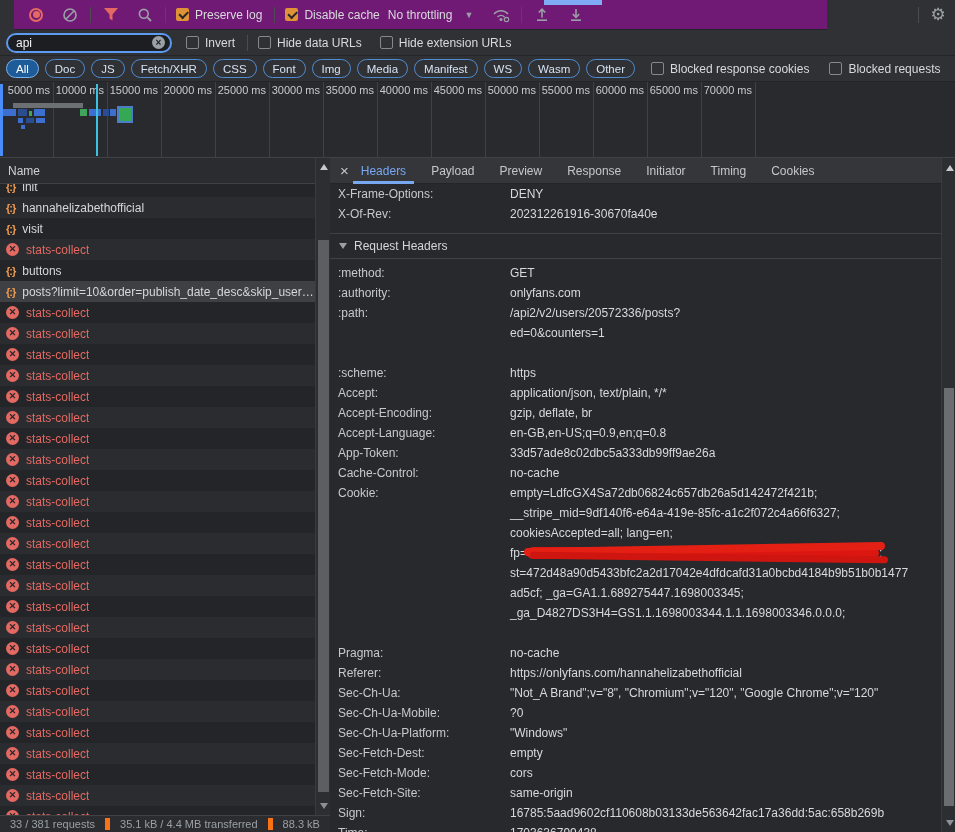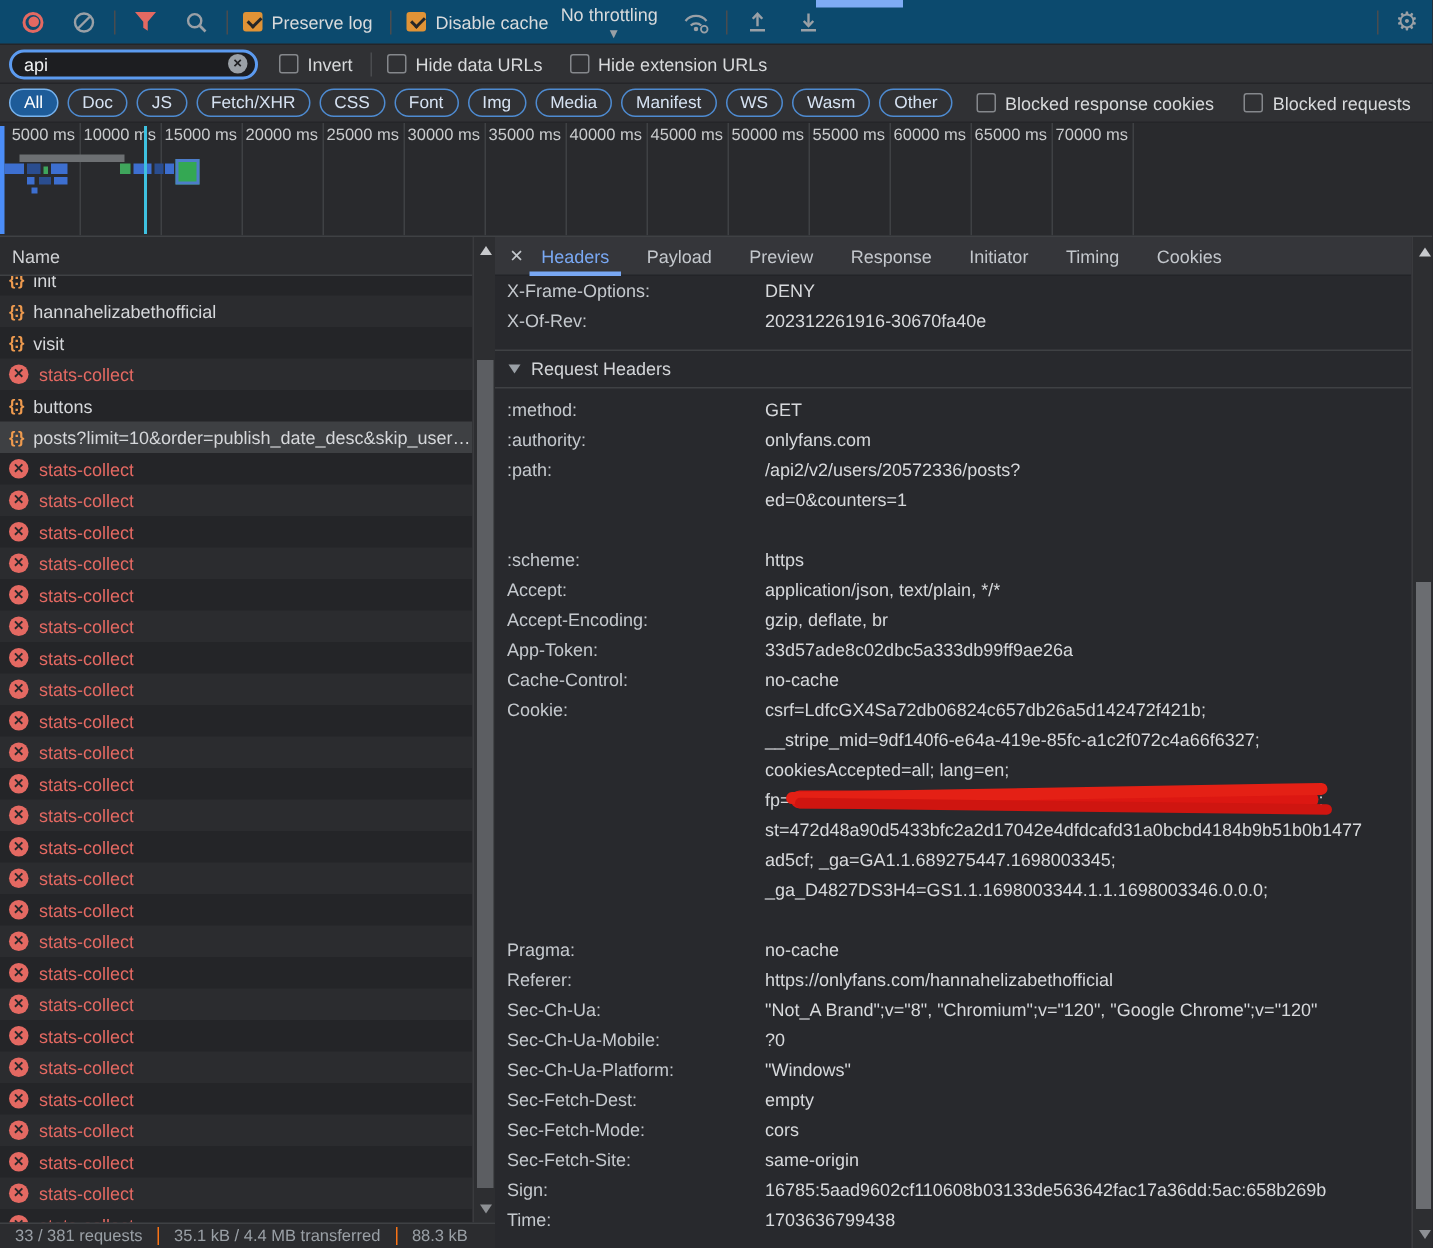--- a/index.html
+++ b/index.html
@@ -1,22 +1,22 @@
 <!DOCTYPE html>
 <html><head>
 <meta charset="utf-8">
 <style>
   * { margin:0; padding:0; box-sizing:border-box; }
   html,body { width:955px; height:832px; overflow:hidden; background:#28292d;
     font-family:"Liberation Sans", sans-serif; font-size:12px; color:#d7d9dc; }
   #app { position:relative; width:955px; height:832px; background:#303134; }
 
   
-  #toolbar { position:absolute; left:0; top:0; width:955px; height:30px;
-    background:#0c4a6e; border-bottom:1px solid #242528; display:flex; align-items:center; }
+  #toolbar { position:absolute; left:14px; top:0; width:813px; height:30px;
+    background:#701a75; border-bottom:1px solid #242528; display:flex; align-items:center; }
   .tb-gap { width:10px; flex:none; }
   .tb-div { width:1px; height:16px; background:#4a4c4f; margin:0 8px; flex:none; }
   .icon-btn { width:24px; height:24px; display:flex; align-items:center; justify-content:center; flex:none; }
   #record-ring { width:14px; height:14px; border:2px solid #e46962; border-radius:50%;
     display:flex; align-items:center; justify-content:center; }
   #record-ring .dot { width:7px; height:7px; background:#e46962; border-radius:50%; }
   .cb { width:13px; height:13px; border-radius:2px; flex:none; margin-right:6px; position:relative; }
   .cb.on { background:#e09336; }
   .cb.on::after { content:""; position:absolute; left:2.5px; top:3px; width:7px; height:3.5px;
     border-left:2px solid #252628; border-bottom:2px solid #252628; transform:rotate(-45deg); }
@@ -81,21 +81,21 @@
     border-bottom:6px solid #c7c9cc; }
   .tri-down { width:0; height:0; border-left:4.5px solid transparent; border-right:4.5px solid transparent;
     border-top:6px solid #8d9094; }
   #left-thumb { position:absolute; left:2px; top:82px; width:11px; height:552px; background:#5c5e62; }
 
   
   #status-bar { position:absolute; left:0; top:657px; width:330px; height:17px; background:#2b2c2f;
     border-top:1px solid #3f4144; display:flex; align-items:center; color:#9aa0a6;
     font-size:11px; white-space:nowrap; overflow:hidden; }
   #status-bar span { padding:0 10px; }
-  #status-bar span + span { border-left:1px solid #f97316; }
+  #status-bar span + span { border-left:5px solid #f97316; }
 
   
   #detail { position:absolute; left:330px; top:158px; width:611px; height:674px; background:#28292d; }
   #tabbar { position:absolute; left:0; top:0; width:611px; height:26px; background:#35363a;
     border-bottom:1px solid #232428; display:flex; align-items:center; }
   #tab-close { color:#c3c7cc; font-size:15px; margin:0 10px 0 10px; line-height:26px; }
   .tab { position:relative; height:26px; display:flex; align-items:center; padding:0 2px;
     margin-right:21px; color:#c3c7cc; white-space:nowrap; }
   .tab.active { color:#79a8f3; }
   .tab.active::after { content:""; position:absolute; left:-6px; right:-6px; bottom:0; height:2.5px; background:#79a8f3; }
@@ -162,21 +162,21 @@
     <div class="tb-div"></div>
     <div class="cb-item" style="margin-left:2px;">
       <div class="cb on"></div>
       <span class="tb-label">Preserve log</span>
     </div>
     <div class="tb-div"></div>
     <div class="cb-item" style="margin-left:2px;">
       <div class="cb on"></div>
       <span class="tb-label">Disable cache</span>
     </div>
-    <div class="cb-item" style="margin-left:4px;flex-direction:column;">
+    <div class="cb-item" style="margin-left:4px;">
       <span class="tb-label">No throttling</span>
       <span class="caret">▼</span>
     </div>
     <div class="tb-gap"></div>
     <div class="icon-btn">
       <svg width="20" height="16" viewBox="0 0 20 16">
         <path d="M3 7 A 9 9 0 0 1 17 7" fill="none" stroke="#9aa0a6" stroke-width="1.5"></path>
         <path d="M6.5 10 A 5 5 0 0 1 13.5 10" fill="none" stroke="#9aa0a6" stroke-width="1.5"></path>
         <circle cx="10" cy="12.4" r="1.5" fill="#9aa0a6"></circle>
         <circle cx="15.5" cy="12.5" r="2.2" fill="none" stroke="#9aa0a6" stroke-width="1.2"></circle>
@@ -508,39 +508,47 @@
         <div class="h-row" style="min-height: 20px;">
           <div class="inner">
             <div class="h-name">Accept-Encoding:</div>
             <div class="h-val">
               <div class="h-line"><span>gzip, deflate, br</span></div>
             </div>
           </div>
         </div>
         <div class="h-row" style="min-height: 20px;">
           <div class="inner">
+            <div class="h-name">Accept-Language:</div>
+            <div class="h-val">
+              <div class="h-line"><span>en-GB,en-US;q=0.9,en;q=0.8</span></div>
+            </div>
+          </div>
+        </div>
+        <div class="h-row" style="min-height: 20px;">
+          <div class="inner">
             <div class="h-name">App-Token:</div>
             <div class="h-val">
               <div class="h-line"><span>33d57ade8c02dbc5a333db99ff9ae26a</span></div>
             </div>
           </div>
         </div>
         <div class="h-row" style="min-height: 20px;">
           <div class="inner">
             <div class="h-name">Cache-Control:</div>
             <div class="h-val">
               <div class="h-line"><span>no-cache</span></div>
             </div>
           </div>
         </div>
         <div class="h-row" style="min-height: 160px;">
           <div class="inner">
             <div class="h-name">Cookie:</div>
             <div class="h-val">
-              <div class="h-line"><span>csrf=LdfcGX4Sa72db06824c657db26a5d142472f421b;</span></div>
+              <div class="h-line"><span>empty=LdfcGX4Sa72db06824c657db26a5d142472f421b;</span></div>
               <div class="h-line"><span>__stripe_mid=9df140f6-e64a-419e-85fc-a1c2f072c4a66f6327;</span></div>
               <div class="h-line"><span>cookiesAccepted=all; lang=en;</span></div>
               <div class="h-line"><span>fp=</span><span class="redact" style="width: 352px;"></span><span>;</span></div>
               <div class="h-line"><span>st=472d48a90d5433bfc2a2d17042e4dfdcafd31a0bcbd4184b9b51b0b1477</span></div>
               <div class="h-line"><span>ad5cf; _ga=GA1.1.689275447.1698003345;</span></div>
               <div class="h-line"><span>_ga_D4827DS3H4=GS1.1.1698003344.1.1.1698003346.0.0.0;</span></div>
             </div>
           </div>
         </div>
         <div class="h-row" style="min-height: 20px;">

